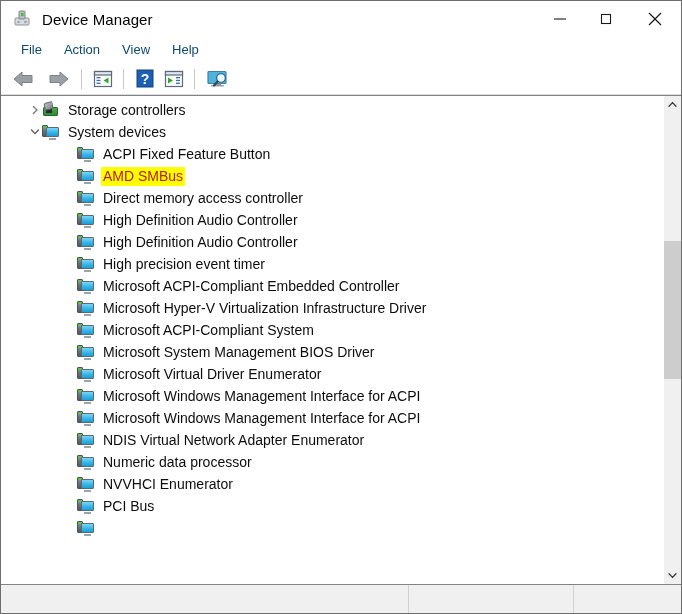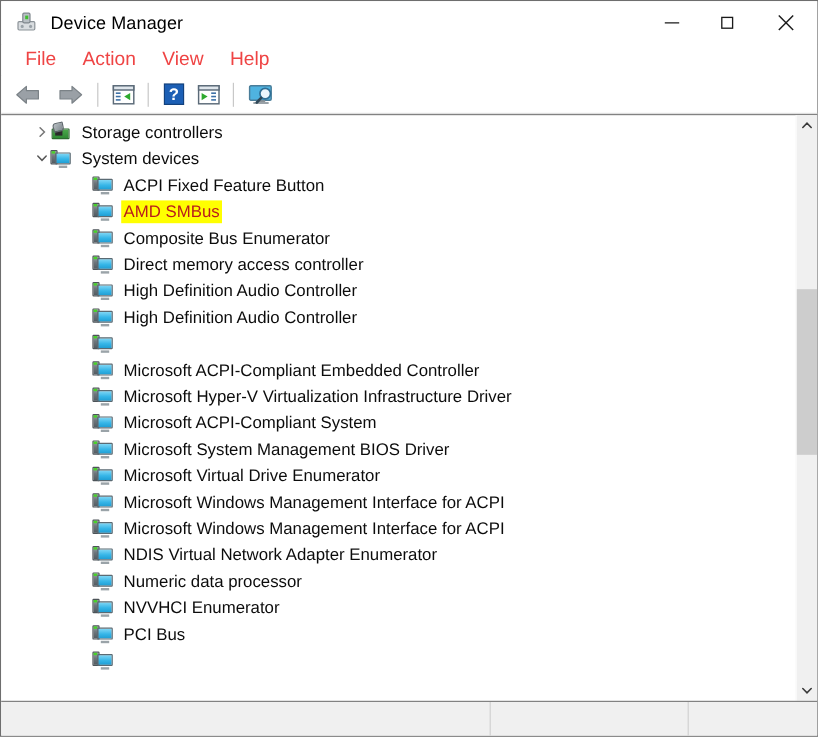--- a/index.html
+++ b/index.html
@@ -73,22 +73,22 @@
   .menubar {
     height: 26px;
     min-height: 26px;
     background: #ffffff;
     display: flex;
     align-items: center;
     padding-left: 9px;
     border-bottom: none;
   }
   .menu-item {
-    font-size: 16px;
-    color: #ef4444;
+    font-size: 13px;
+    color: #0c4a6e;
     padding: 3px 11px 4px 11px;
     white-space: nowrap;
   }
 
   
   .toolbar {
     height: 31px;
     min-height: 31px;
     background: #ffffff;
     display: flex;
@@ -429,29 +429,20 @@
           </span>
           <span class="row-label">AMD SMBus</span>
         </div>
         <div class="row lvl2">
           <span class="row-icon ico-device">
             <span class="tower"></span>
             <span class="led"></span>
             <span class="screen"></span>
             <span class="stand"></span>
           </span>
-          <span class="row-label">Composite Bus Enumerator</span>
-        </div>
-        <div class="row lvl2">
-          <span class="row-icon ico-device">
-            <span class="tower"></span>
-            <span class="led"></span>
-            <span class="screen"></span>
-            <span class="stand"></span>
-          </span>
           <span class="row-label">Direct memory access controller</span>
         </div>
         <div class="row lvl2">
           <span class="row-icon ico-device">
             <span class="tower"></span>
             <span class="led"></span>
             <span class="screen"></span>
             <span class="stand"></span>
           </span>
           <span class="row-label">High Definition Audio Controller</span>
@@ -465,20 +456,21 @@
           </span>
           <span class="row-label">High Definition Audio Controller</span>
         </div>
         <div class="row lvl2">
           <span class="row-icon ico-device">
             <span class="tower"></span>
             <span class="led"></span>
             <span class="screen"></span>
             <span class="stand"></span>
           </span>
+          <span class="row-label">High precision event timer</span>
         </div>
         <div class="row lvl2">
           <span class="row-icon ico-device">
             <span class="tower"></span>
             <span class="led"></span>
             <span class="screen"></span>
             <span class="stand"></span>
           </span>
           <span class="row-label">Microsoft ACPI-Compliant Embedded Controller</span>
         </div>
@@ -509,21 +501,21 @@
           </span>
           <span class="row-label">Microsoft System Management BIOS Driver</span>
         </div>
         <div class="row lvl2">
           <span class="row-icon ico-device">
             <span class="tower"></span>
             <span class="led"></span>
             <span class="screen"></span>
             <span class="stand"></span>
           </span>
-          <span class="row-label">Microsoft Virtual Drive Enumerator</span>
+          <span class="row-label">Microsoft Virtual Driver Enumerator</span>
         </div>
         <div class="row lvl2">
           <span class="row-icon ico-device">
             <span class="tower"></span>
             <span class="led"></span>
             <span class="screen"></span>
             <span class="stand"></span>
           </span>
           <span class="row-label">Microsoft Windows Management Interface for ACPI</span>
         </div>

